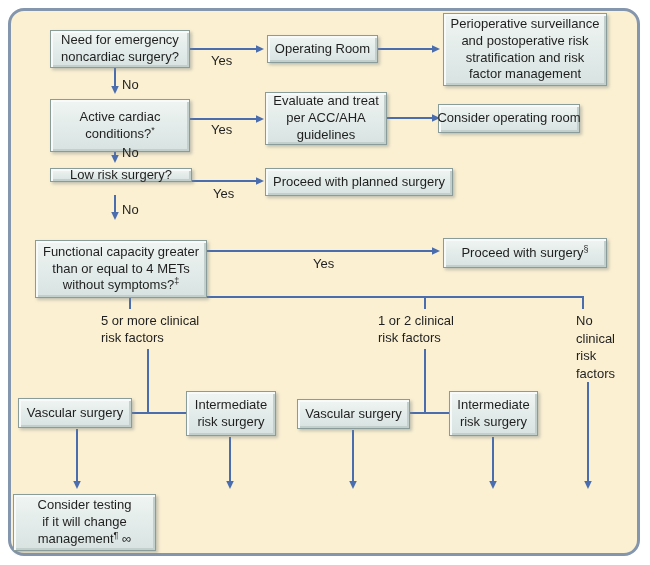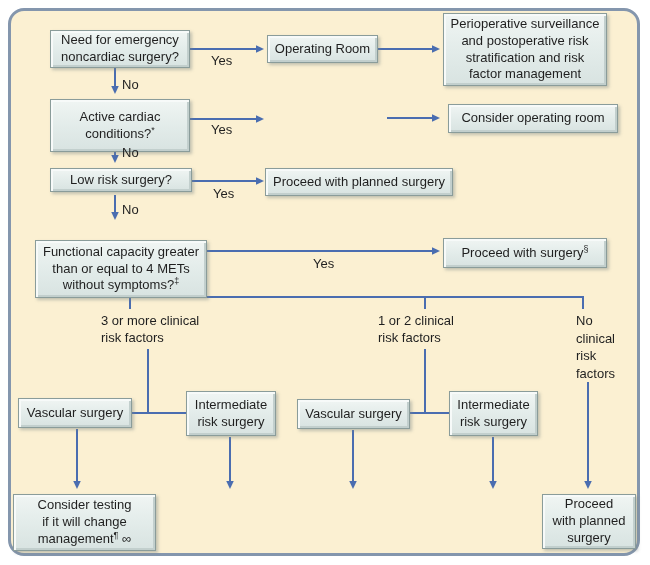--- a/index.html
+++ b/index.html
@@ -81,25 +81,30 @@
     <span>Perioperative surveillance
 and postoperative risk
 stratification and risk
 factor management</span>
   </div>
 
   <div class="box" style="left:50px;top:99px;width:140px;height:53px">
     <span><span>Active cardiac
 conditions?</span><sup>*</sup></span>
   </div>
-  <div class="box" style="left:448px;top:104px;width:170px;height:29px">
+  <div class="box" style="left:265px;top:92px;width:122px;height:53px">
+    <span>Evaluate and treat
+per ACC/AHA
+guidelines</span>
+  </div>
+  <div class="box" style="left:438px;top:104px;width:142px;height:29px">
     <span>Consider operating room</span>
   </div>
 
-  <div class="box" style="left:50px;top:168px;width:142px;height:24px">
+  <div class="box" style="left:50px;top:168px;width:142px;height:14px">
     <span>Low risk surgery?</span>
   </div>
   <div class="box" style="left:265px;top:168px;width:188px;height:28px">
     <span>Proceed with planned surgery</span>
   </div>
 
   <div class="box" style="left:35px;top:240px;width:172px;height:58px">
     <span><span>Functional capacity greater
 than or equal to 4 METs
 without symptoms?</span><sup>‡</sup></span>
@@ -121,35 +126,30 @@
   <div class="box" style="left:449px;top:391px;width:89px;height:45px">
     <span>Intermediate
 risk surgery</span>
   </div>
 
   <div class="box" style="left:13px;top:494px;width:143px;height:57px">
     <span><span>Consider testing
 if it will change
 management</span><sup>¶</sup><span> ∞</span></span>
   </div>
-  <div class="box" style="left:542px;top:494px;width:94px;height:55px">
-    <span>Proceed
-with planned
-surgery</span>
-  </div>
 
   <div class="lbl" style="left:211px;top:53px">Yes</div>
   <div class="lbl" style="left:122px;top:77px">No</div>
   <div class="lbl" style="left:211px;top:122px">Yes</div>
   <div class="lbl" style="left:122px;top:145px">No</div>
   <div class="lbl" style="left:213px;top:186px">Yes</div>
   <div class="lbl" style="left:122px;top:202px">No</div>
   <div class="lbl" style="left:313px;top:256px">Yes</div>
 
-  <div class="lbl multi" style="left:101px;top:312px">3 or more clinical
+  <div class="lbl multi" style="left:101px;top:312px">5 or more clinical
 risk factors</div>
   <div class="lbl multi center" style="left:378px;top:312px;width:95px">1 or 2 clinical
 risk factors</div>
   <div class="lbl multi" style="left:576px;top:312px;line-height:1.36">No
 clinical
 risk
 factors</div>
 </div>
 
 </body></html>

